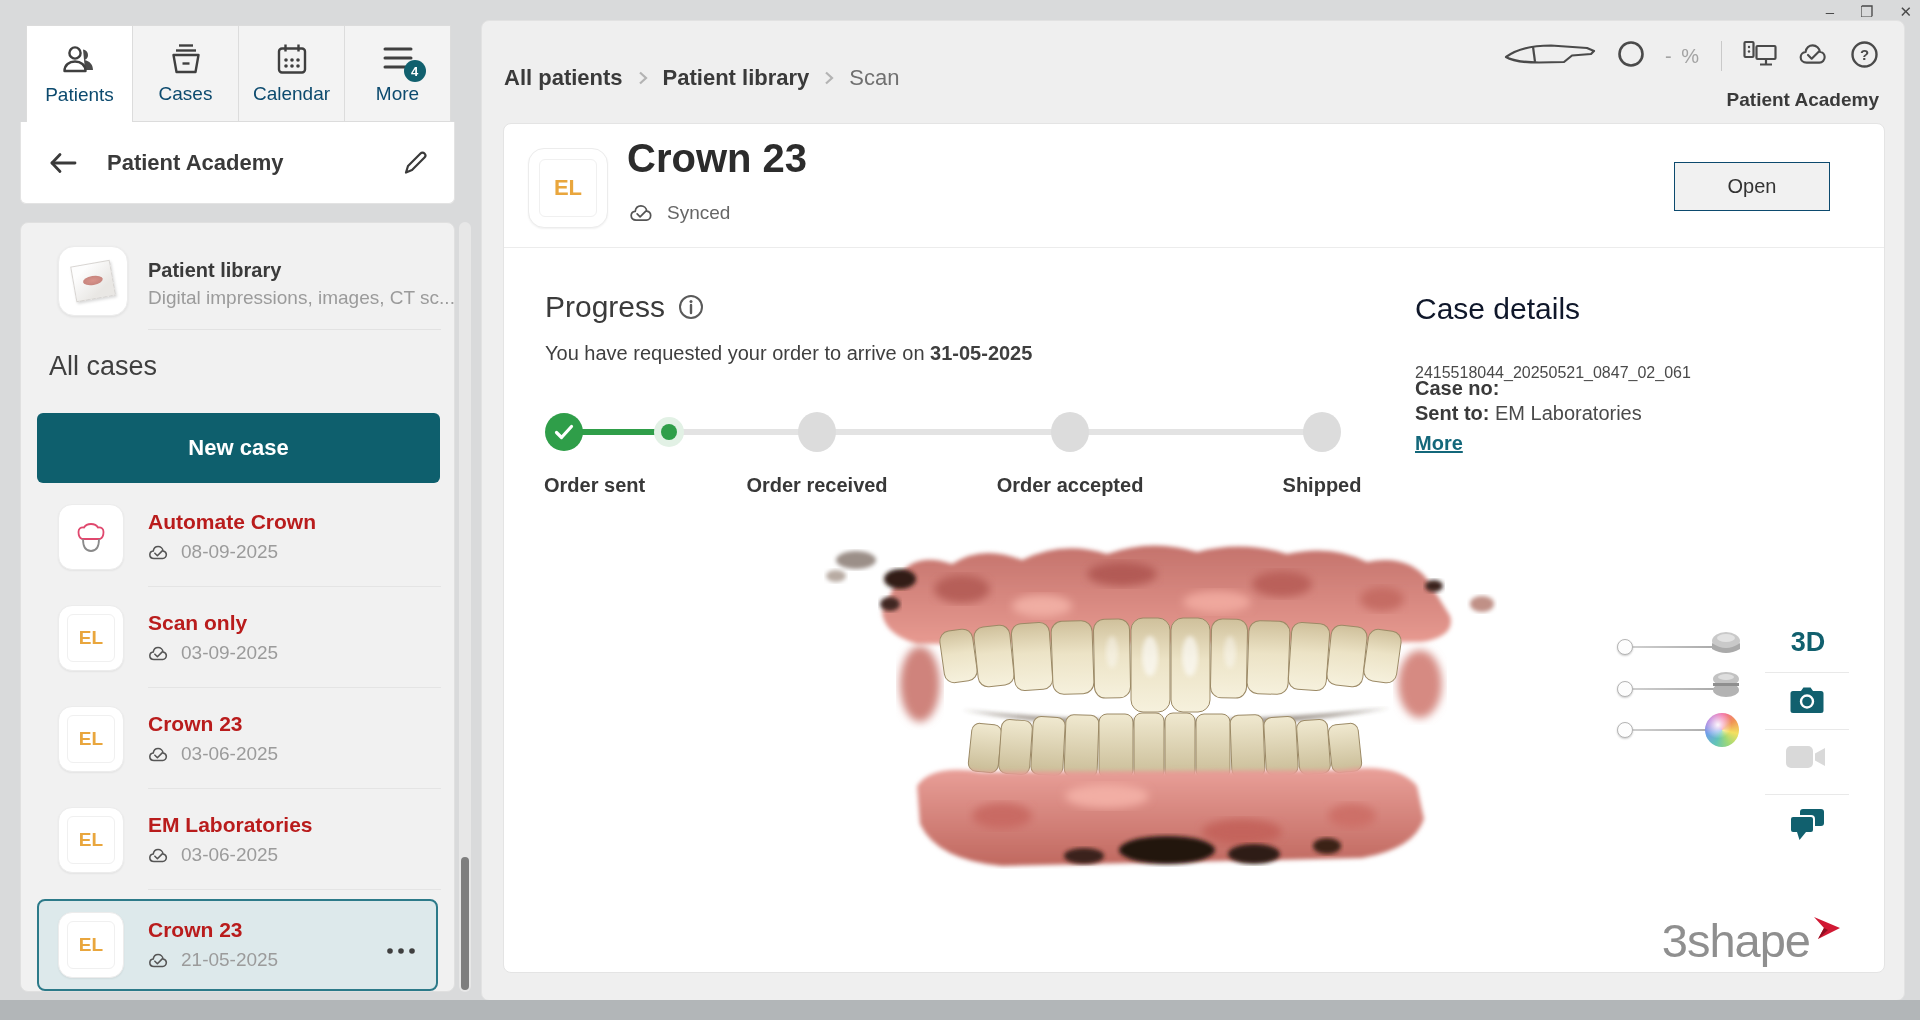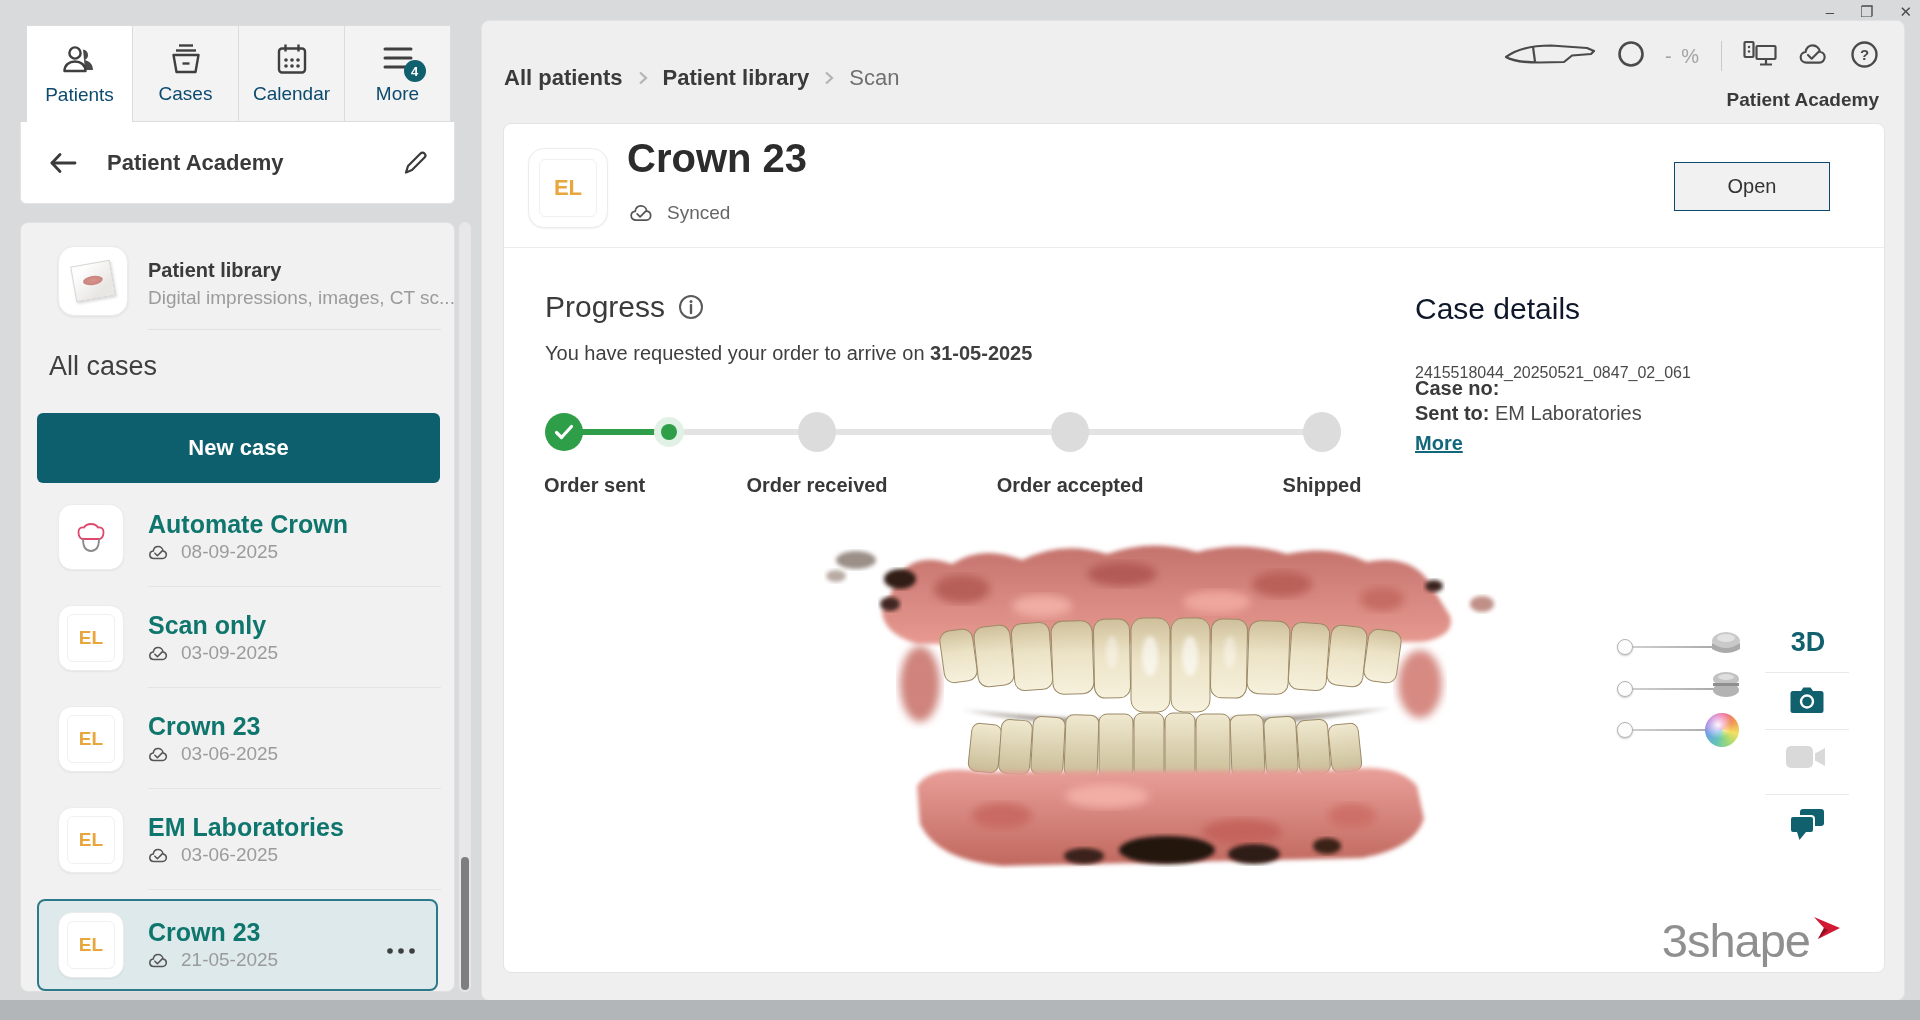--- a/index.html
+++ b/index.html
@@ -31,21 +31,21 @@
   .lib-thumb::after { content:""; position:absolute; left:9px; top:12px; width:20px; height:9px; border-radius:50%; background:radial-gradient(#d9938b,#c07f78); }
   .lib-title { position:absolute; left:127px; top:36px; font-size:20px; font-weight:bold; color:#3a3a3a; }
   .lib-sub { position:absolute; left:127px; top:64px; font-size:19px; color:#9b9b9b; white-space:nowrap; }
   .lib-divider { position:absolute; left:127px; top:106px; width:293px; height:1px; background:#e2e2e2; }
   .all-cases { position:absolute; left:28px; top:128px; font-size:27px; color:#3f3f3f; }
   .new-case { position:absolute; left:16px; top:190px; width:403px; height:70px; background:#0e5f6d; border:none; border-radius:6px; color:#fff; font-size:22px; font-weight:bold; font-family:inherit; cursor:pointer; }
 
   .case-item { position:absolute; left:0; width:435px; height:101px; cursor:pointer; }
   .ci-avatar { position:absolute; left:37px; top:18px; width:66px; height:66px; background:#fff; border:1px solid #ececec; border-radius:14px; box-shadow:0 1px 2px rgba(0,0,0,.06); display:flex; align-items:center; justify-content:center; }
   .ci-inner { width:48px; height:48px; border:1px solid #f0f0f0; border-radius:6px; display:flex; align-items:center; justify-content:center; font-size:19px; font-weight:bold; color:#e9a63d; }
-  .ci-title { position:absolute; left:127px; top:24px; font-size:25px; font-weight:bold; color:#0f766e; }
+  .ci-title { position:absolute; left:127px; top:24px; font-size:21px; font-weight:bold; color:#b91c1c; }
   .ci-date { position:absolute; left:127px; top:55px; display:flex; align-items:center; gap:11px; font-size:19px; color:#9b9b9b; }
   .ci-divider { position:absolute; left:127px; right:15px; bottom:0; height:1px; background:#e4e4e4; }
   .case-item.selected { left:16px; width:401px; height:92px; background:#dde9eb; border:2px solid #2c7a89; border-radius:8px; }
   .case-item.selected .ci-avatar { left:19px; top:11px; }
   .case-item.selected .ci-title { left:109px; top:17px; }
   .case-item.selected .ci-date { left:109px; top:48px; }
   .ci-menu { position:absolute; right:20px; top:40px; cursor:pointer; }
 
   .v-scroll-track { position:absolute; left:459px; top:222px; width:12px; height:770px; background:#e7e7e7; border-radius:6px; }
   .v-scroll-thumb { position:absolute; left:2px; top:635px; width:8px; height:133px; background:#7e7e7e; border-radius:4px; }

